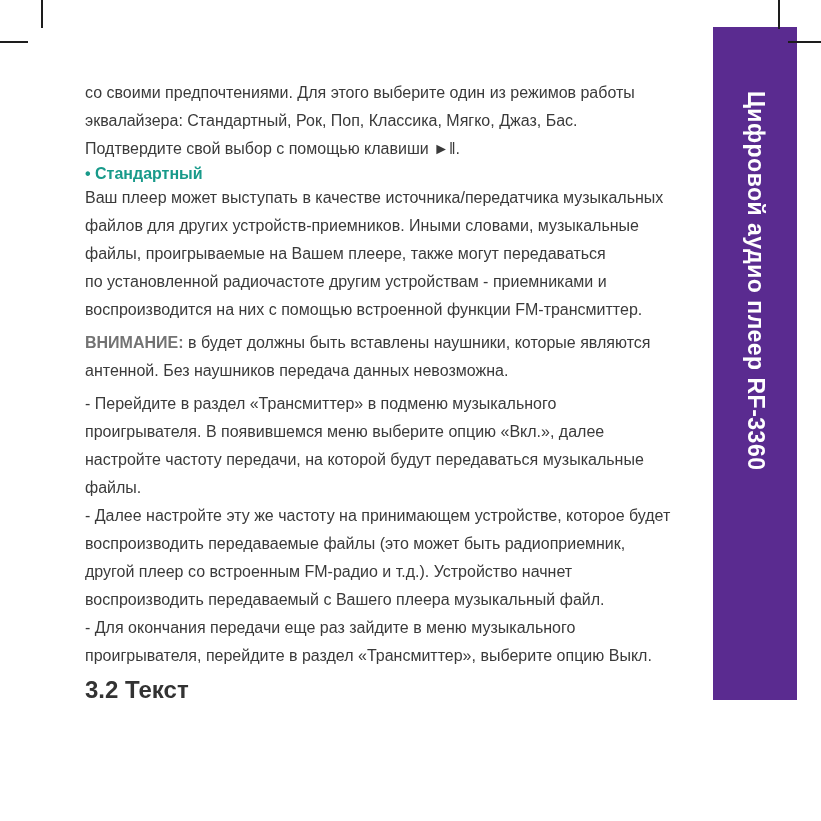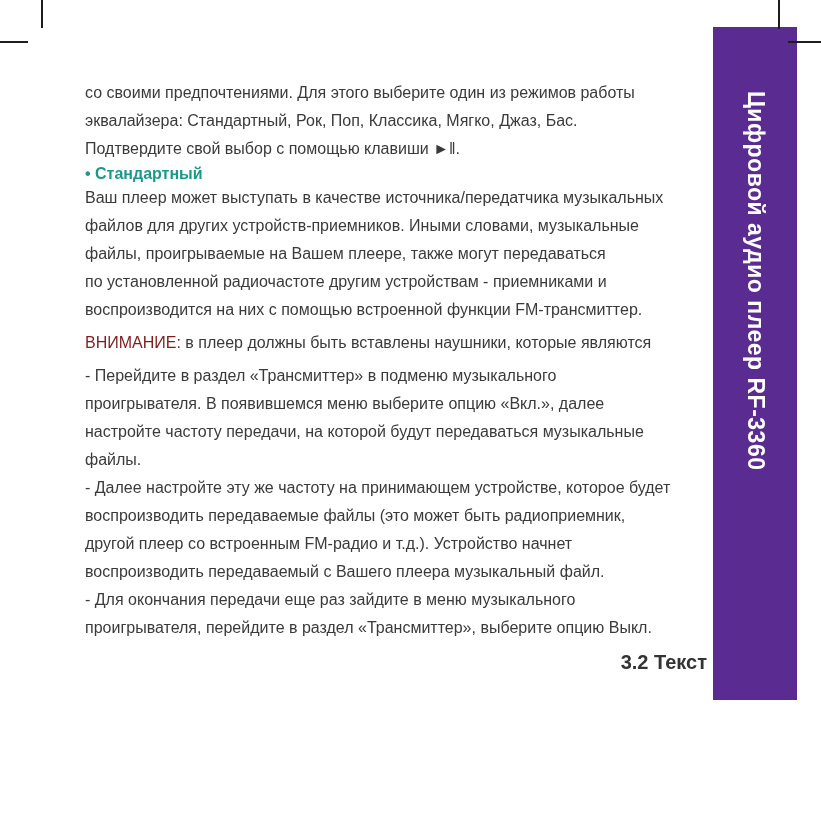--- a/index.html
+++ b/index.html
@@ -26,25 +26,24 @@
   .content{
     position:absolute;left:85px;top:79px;width:622px;
     color:#3a3a3a;font-size:16px;line-height:28px;
   }
   .para{white-space:pre-line;margin:0;}
   .bullet-heading{
     color:#189a8a;font-weight:bold;line-height:21px;margin:0;
   }
   .attention{margin-top:5px;}
   .steps{margin-top:5px;}
-  .b{font-weight:normal;color:#7f1d1d;}
+  .b{font-weight:bold;color:#737373;}
   .section-heading{
-    font-size:20px;line-height:26px;font-weight:bold;color:#333333;
+    font-size:24px;line-height:26px;font-weight:bold;color:#333333;
     margin:7px 0 2px 0;
-    text-align:right;
   }
   .line{line-height:28px;}
 
   
   .sidebar{
     position:absolute;left:713px;top:27px;width:84px;height:769px;
     background:#5a2b90;
     display:flex;justify-content:center;align-items:flex-start;
     z-index:2;
   }
@@ -81,21 +80,24 @@
     <p class="bullet-heading">• Стандартный</p>
 
     <p class="para">Ваш плеер может выступать в качестве источника/передатчика музыкальных
 файлов для других устройств-приемников. Иными словами, музыкальные
 файлы, проигрываемые на Вашем плеере, также могут передаваться
 по установленной радиочастоте другим устройствам - приемниками и
 воспроизводится на них с помощью встроенной функции FM-трансмиттер.</p>
 
     <div class="attention">
       <div class="line">
-        <span class="b">ВНИМАНИЕ:</span><span> в плеер должны быть вставлены наушники, которые являются</span>
+        <span class="b">ВНИМАНИЕ:</span><span> в будет должны быть вставлены наушники, которые являются</span>
+      </div>
+      <div class="line">
+        <span class="b"></span><span>антенной. Без наушников передача данных невозможна.</span>
       </div>
     </div>
 
     <p class="para steps">- Перейдите в раздел «Трансмиттер» в подменю музыкального
 проигрывателя. В появившемся меню выберите опцию «Вкл.», далее
 настройте частоту передачи, на которой будут передаваться музыкальные
 файлы.
 - Далее настройте эту же частоту на принимающем устройстве, которое будет
 воспроизводить передаваемые файлы (это может быть радиоприемник,
 другой плеер со встроенным FM-радио и т.д.). Устройство начнет

